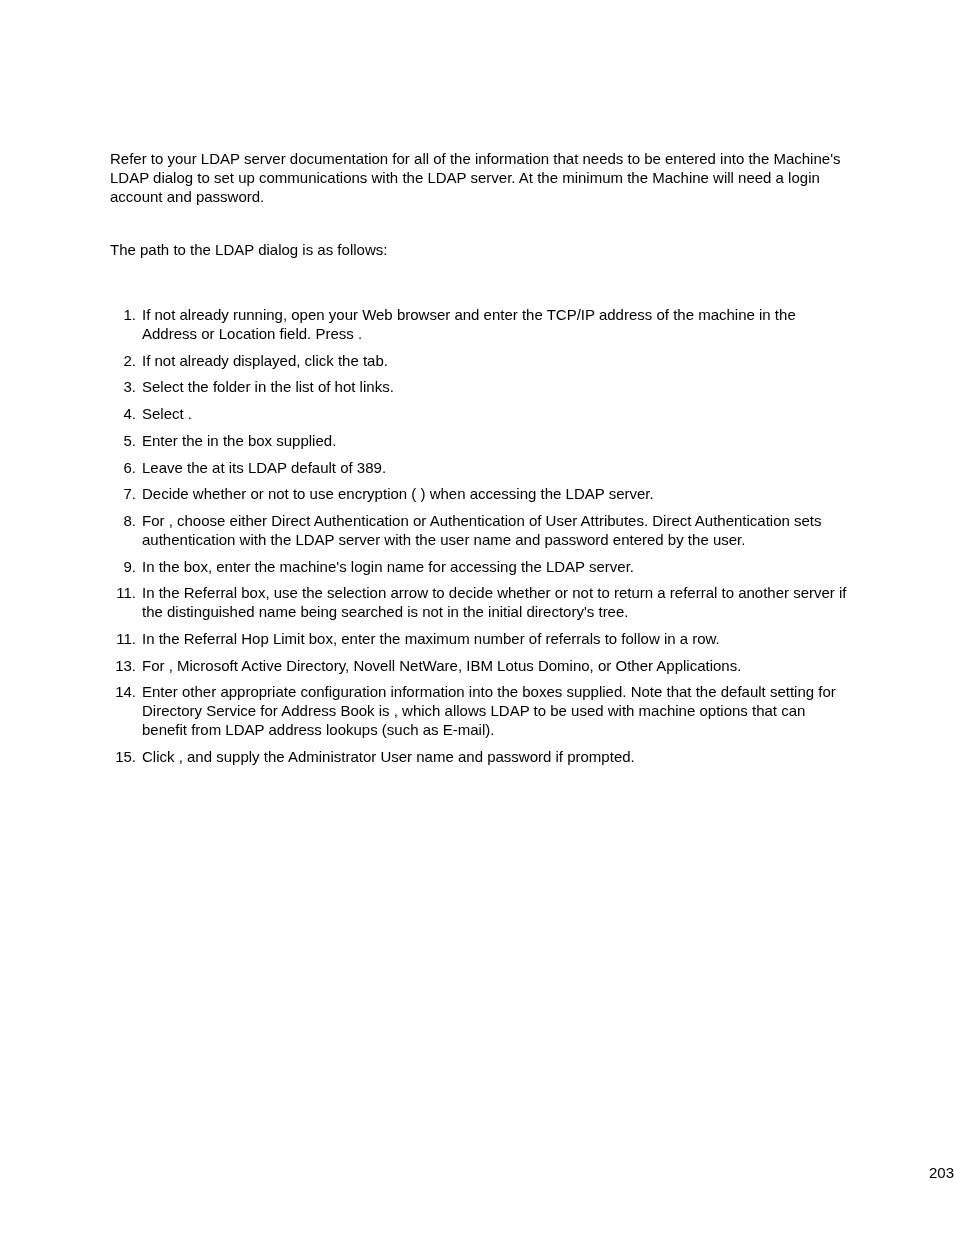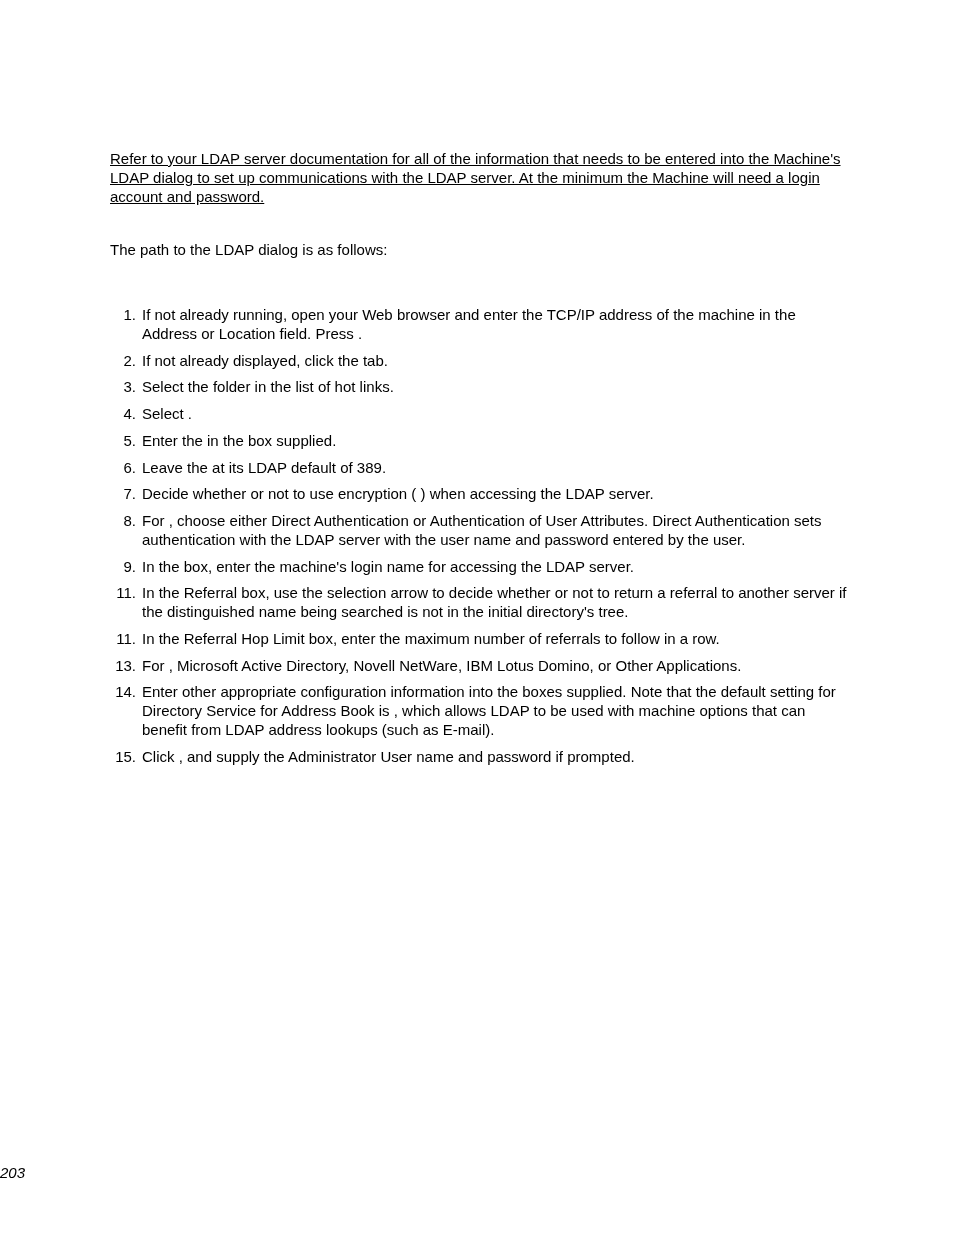--- a/index.html
+++ b/index.html
@@ -13,21 +13,20 @@
     width: 954px;
     height: 1235px;
     position: relative;
     box-sizing: border-box;
     padding: 150px 105px 0 110px;
     font-size: 15px;
     line-height: 1.25;
   }
   .intro {
     margin-bottom: 35px;
-    text-decoration: underline;
   }
   .path {
     margin-bottom: 46px;
     margin-top: 25px;
   }
   ol.steps {
     list-style: none;
     padding: 0;
     margin: 0;
   }
@@ -41,23 +40,22 @@
     left: 0;
     top: 0;
     width: 26px;
     text-align: right;
   }
   .page-num {
     position: absolute;
     bottom: 52px;
     left: 0;
     width: 100%;
-    text-align: left;
+    text-align: right;
     font-size: 15px;
-    font-style: italic;
   }
 </style>
 </head>
 <body>
 
 <div class="page">
 
   <div class="intro">Refer to your LDAP server documentation for all of the information that needs to be entered into the Machine's LDAP dialog to set up communications with the LDAP server.  At the minimum the Machine will need a login account and password.</div>
 
   <div class="path">The path to the LDAP dialog is as follows:</div>

